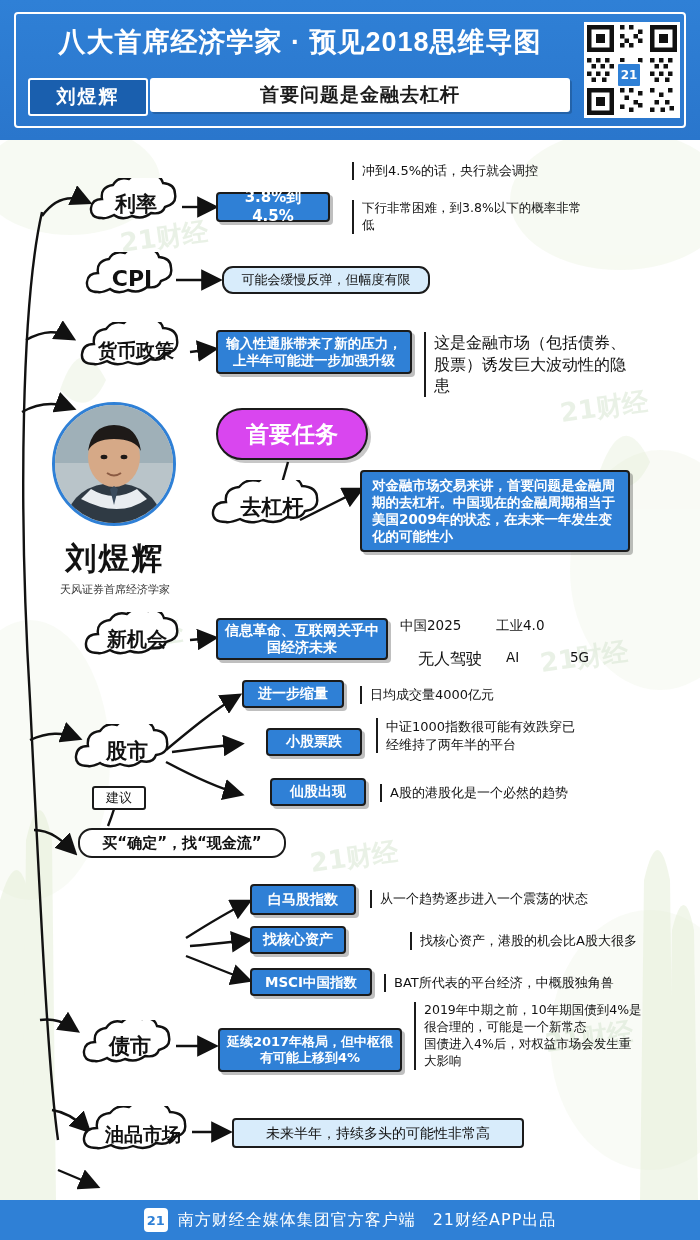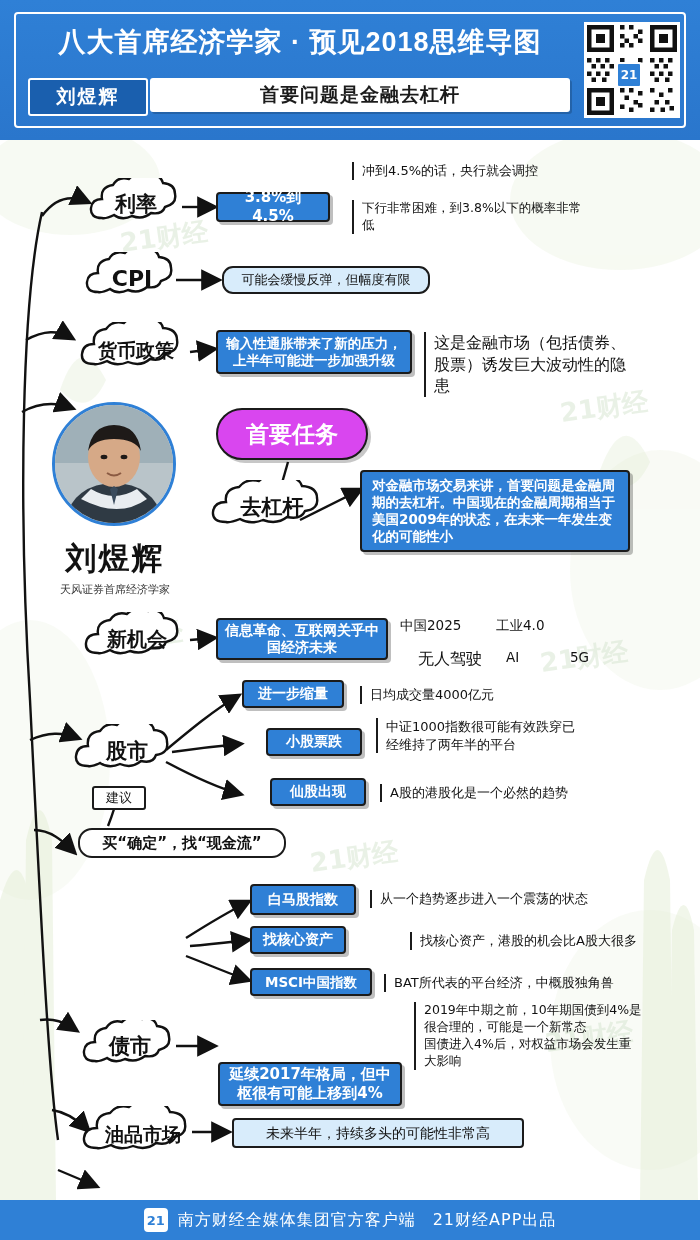--- a/index.html
+++ b/index.html
@@ -391,21 +391,21 @@
 
   <div class="bbox" style="left:250px;top:828px;width:122px;height:28px;font-size:13.5px;">MSCI中国指数</div>
   <div class="ptext brk" style="left:384px;top:834px;width:240px;font-size:13px;">BAT所代表的平台经济，中概股独角兽</div>
 
   <div class="cloud" style="left:80px;top:880px;width:100px;height:54px;font-size:21px;">
     <svg width="100" height="54" viewBox="0 0 100 54">
         <path d="M15,41 q-12,0 -11,-10 q1,-9 11,-9 q-2,-12 11,-14 q6,-9 16,-6 q9,-9 20,-3 q12,-3 15,7 q12,1 12,11 q2,10 -10,13 q-3,8 -14,6 q-9,7 -20,3 q-10,5 -18,-1 q-8,4 -12,3z" fill="#fff" stroke="#111" stroke-width="2.4"></path>
       </svg>
     <span class="lbl">债市</span>
   </div>
-  <div class="bbox" style="left:218px;top:888px;width:184px;height:44px;font-size:15px;margin-top:34px;">延续2017年格局，但中枢很有可能上移到4%</div>
+  <div class="bbox" style="left:218px;top:888px;width:184px;height:44px;font-size:13px;">延续2017年格局，但中枢很有可能上移到4%</div>
   <div class="ptext brk" style="left:414px;top:862px;width:228px;font-size:12.5px;white-space:pre-line;">2019年中期之前，10年期国债到4%是很合理的，可能是一个新常态
 国债进入4%后，对权益市场会发生重大影响</div>
 
   <div class="cloud" style="left:80px;top:966px;width:126px;height:56px;font-size:19px;">
     <svg width="126" height="56" viewBox="0 0 126 56">
         <path d="M17,42 q-14,0 -13,-10 q1,-10 13,-10 q-2,-13 13,-15 q7,-9 19,-6 q10,-10 23,-3 q14,-3 18,8 q15,1 15,12 q2,11 -12,13 q-4,9 -17,6 q-10,8 -23,3 q-13,5 -22,-1 q-10,4 -14,3z" fill="#fff" stroke="#111" stroke-width="2.4"></path>
       </svg>
     <span class="lbl">油品市场</span>
   </div>
   <div class="lbox" style="left:232px;top:978px;width:292px;height:30px;font-size:14px;">未来半年，持续多头的可能性非常高</div>

